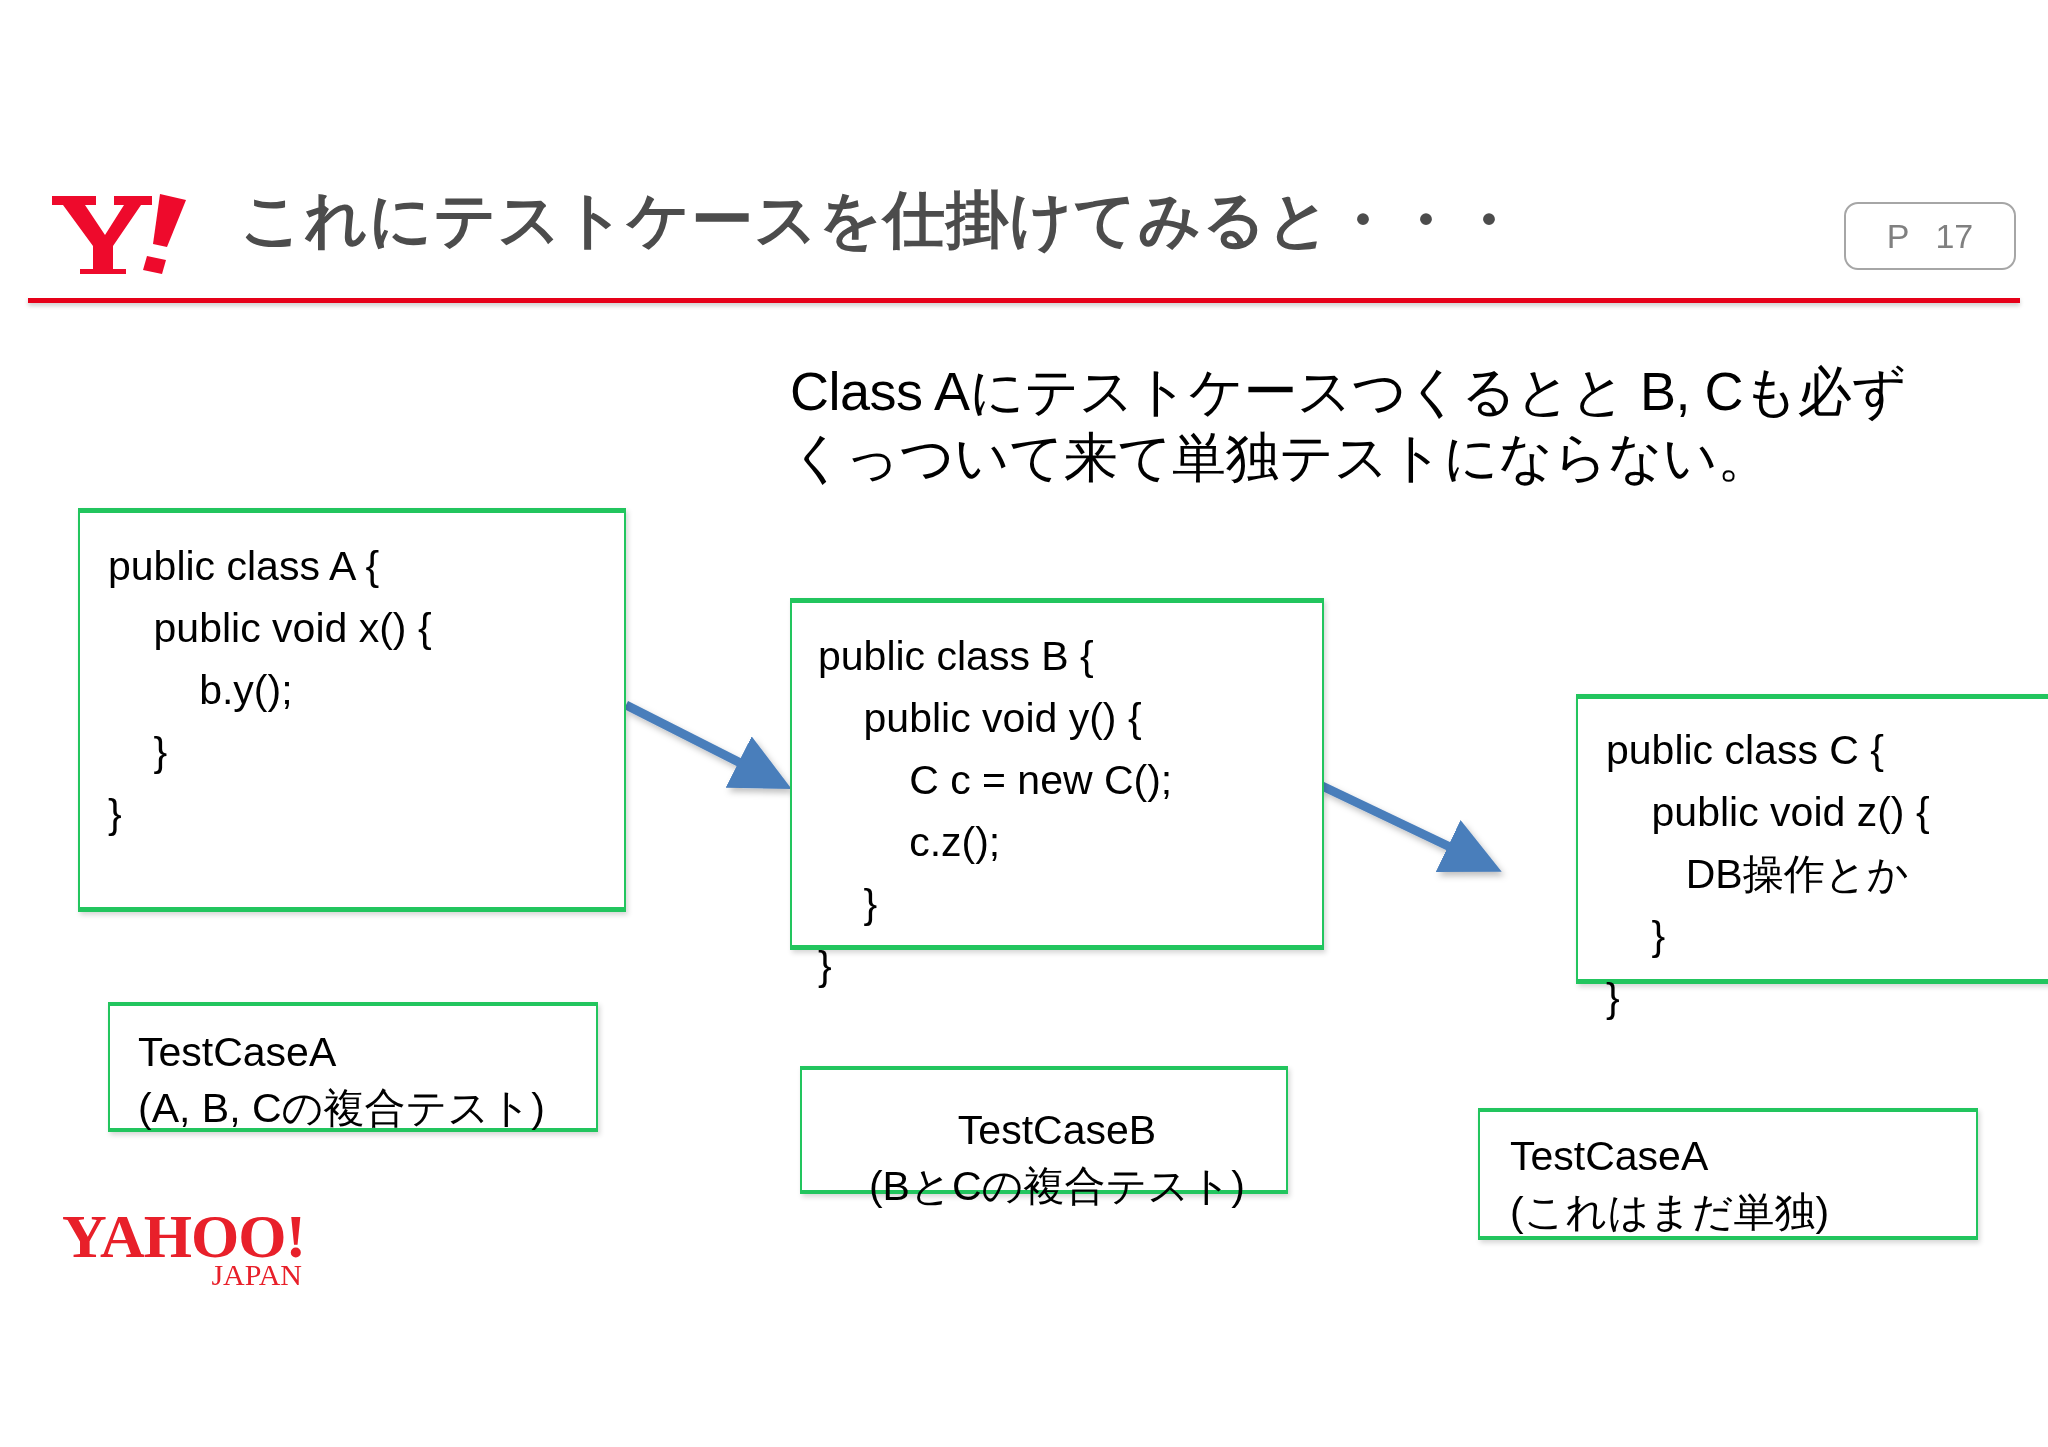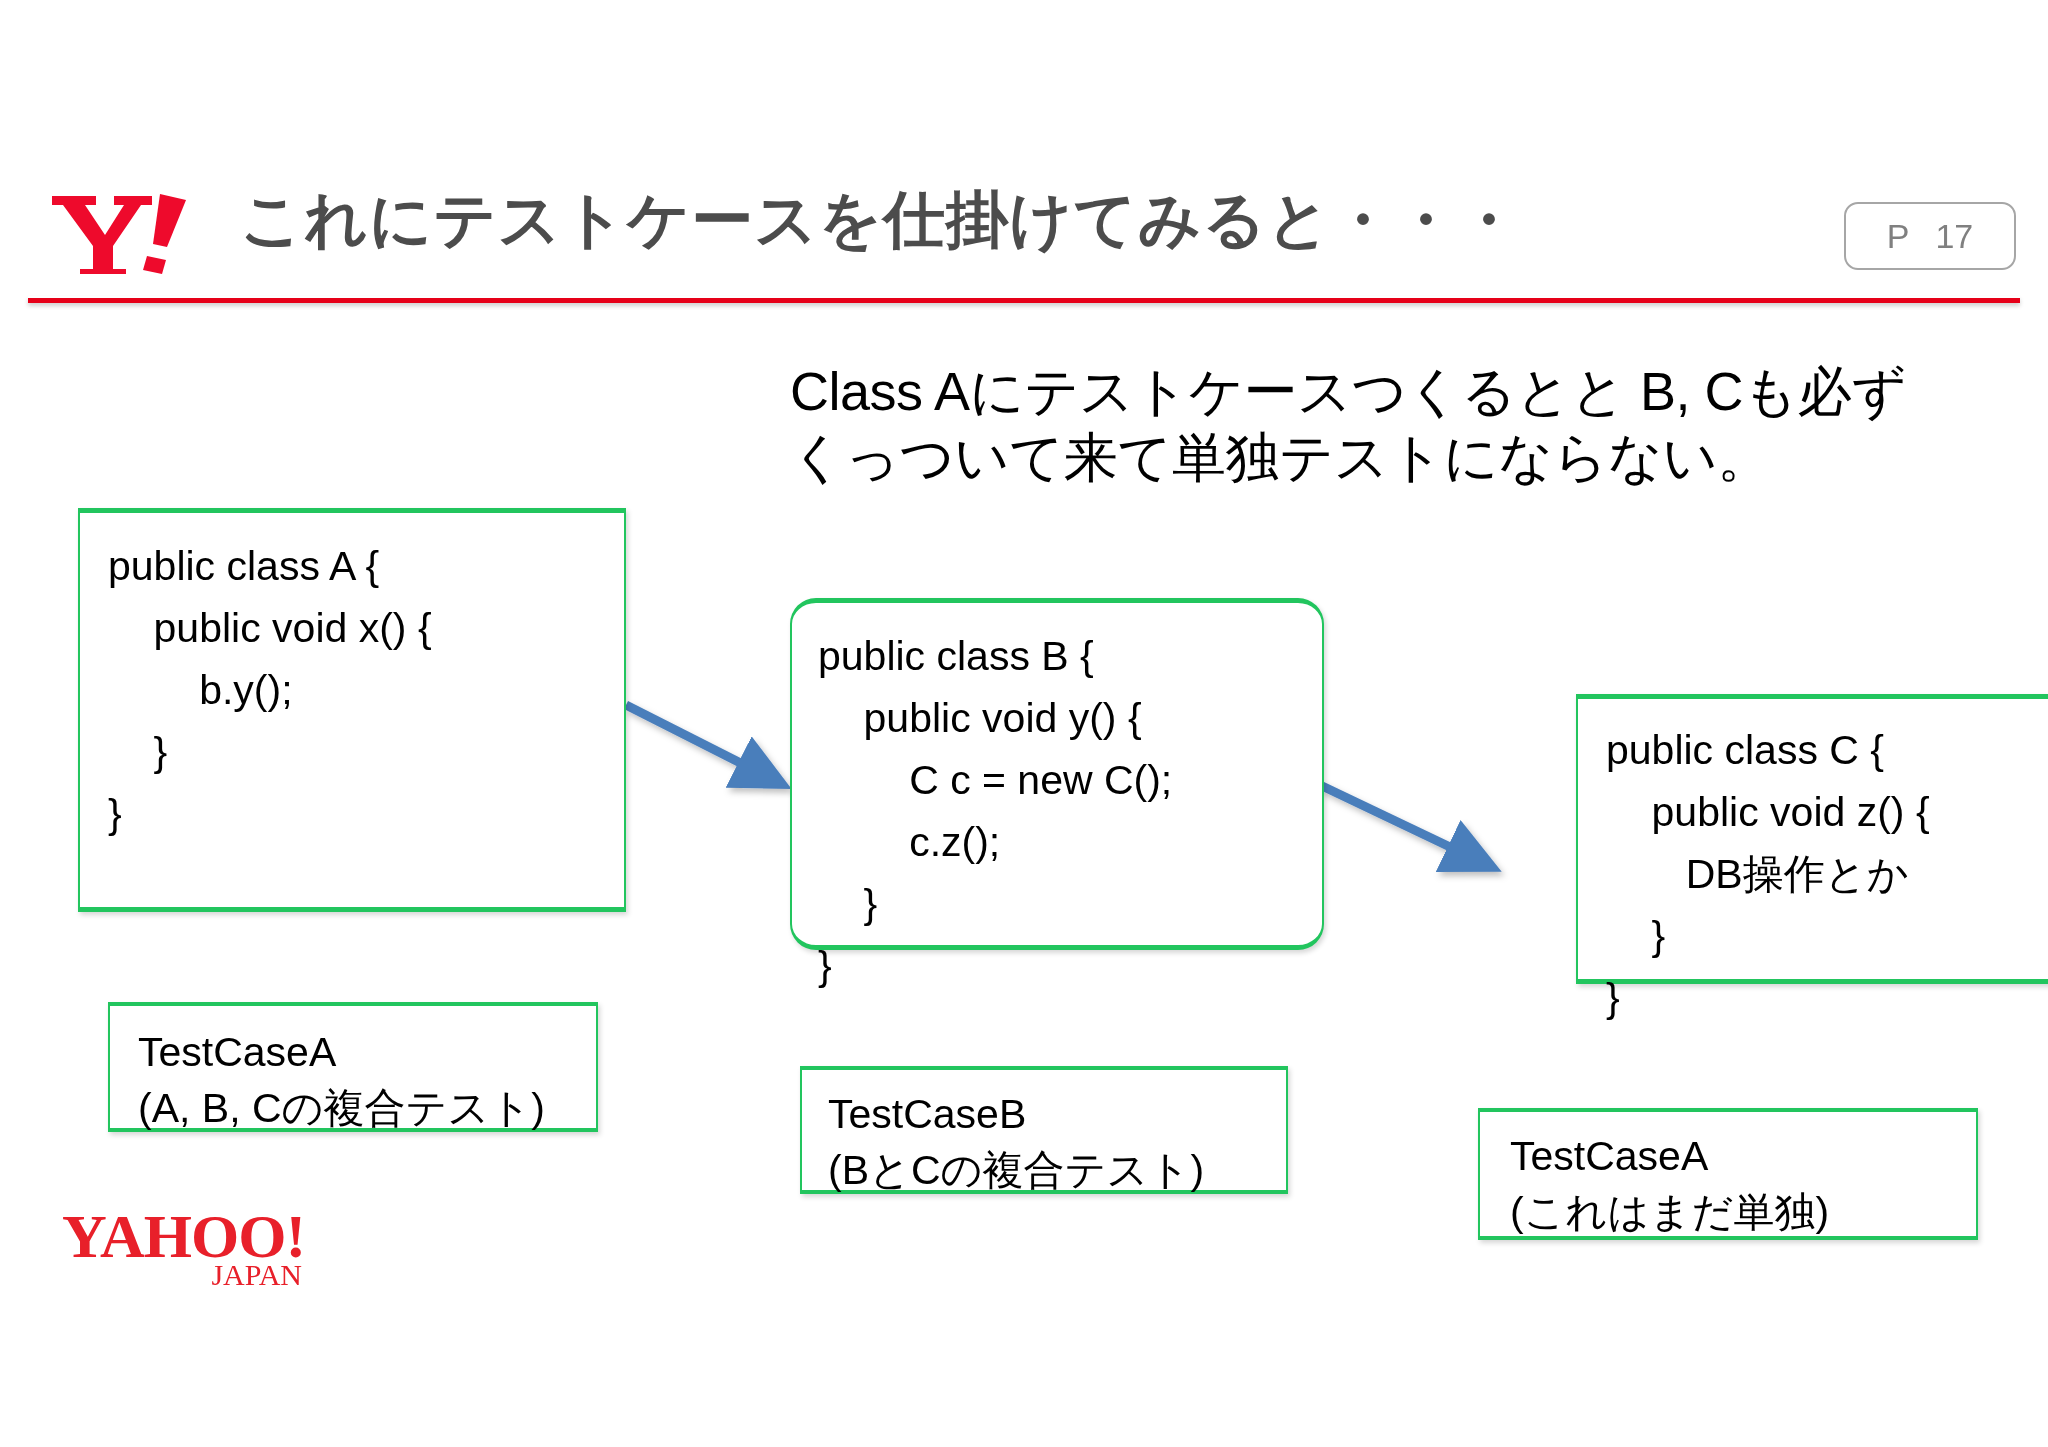--- a/index.html
+++ b/index.html
@@ -100,25 +100,25 @@
     border-bottom-width: 4px;
   }
   .test-line {
     font-size: 41px;
     line-height: 56px;
     color: #000000;
     white-space: pre;
   }
 
   #box-class-a { left: 78px;  top: 508px; width: 548px; height: 404px; padding: 22px 0 0 28px; }
-  #box-class-b { left: 790px; top: 598px; width: 534px; height: 352px; padding: 22px 8px 0 26px; border-radius: 26px; }
+  #box-class-b { left: 790px; top: 598px; width: 534px; height: 352px; padding: 22px 8px 0 26px; }
   #box-class-c { left: 1576px;top: 694px; width: 500px; height: 290px; padding: 20px 0 0 28px; }
 
   #box-test-a { left: 108px;  top: 1002px; width: 490px; height: 130px; padding: 18px 0 0 28px; }
-  #box-test-b { left: 800px;  top: 1066px; width: 488px; height: 128px; padding: 16px 0 0 26px; }
+  #box-test-b { left: 800px;  top: 1066px; width: 488px; height: 128px; padding: 32px 0 0 26px; text-align: center; }
   #box-test-c { left: 1478px; top: 1108px; width: 500px; height: 132px; padding: 16px 0 0 30px; }
 
   
   #arrows {
     position: absolute;
     left: 0; top: 0;
     width: 2048px; height: 1447px;
     pointer-events: none;
   }
 </style>

